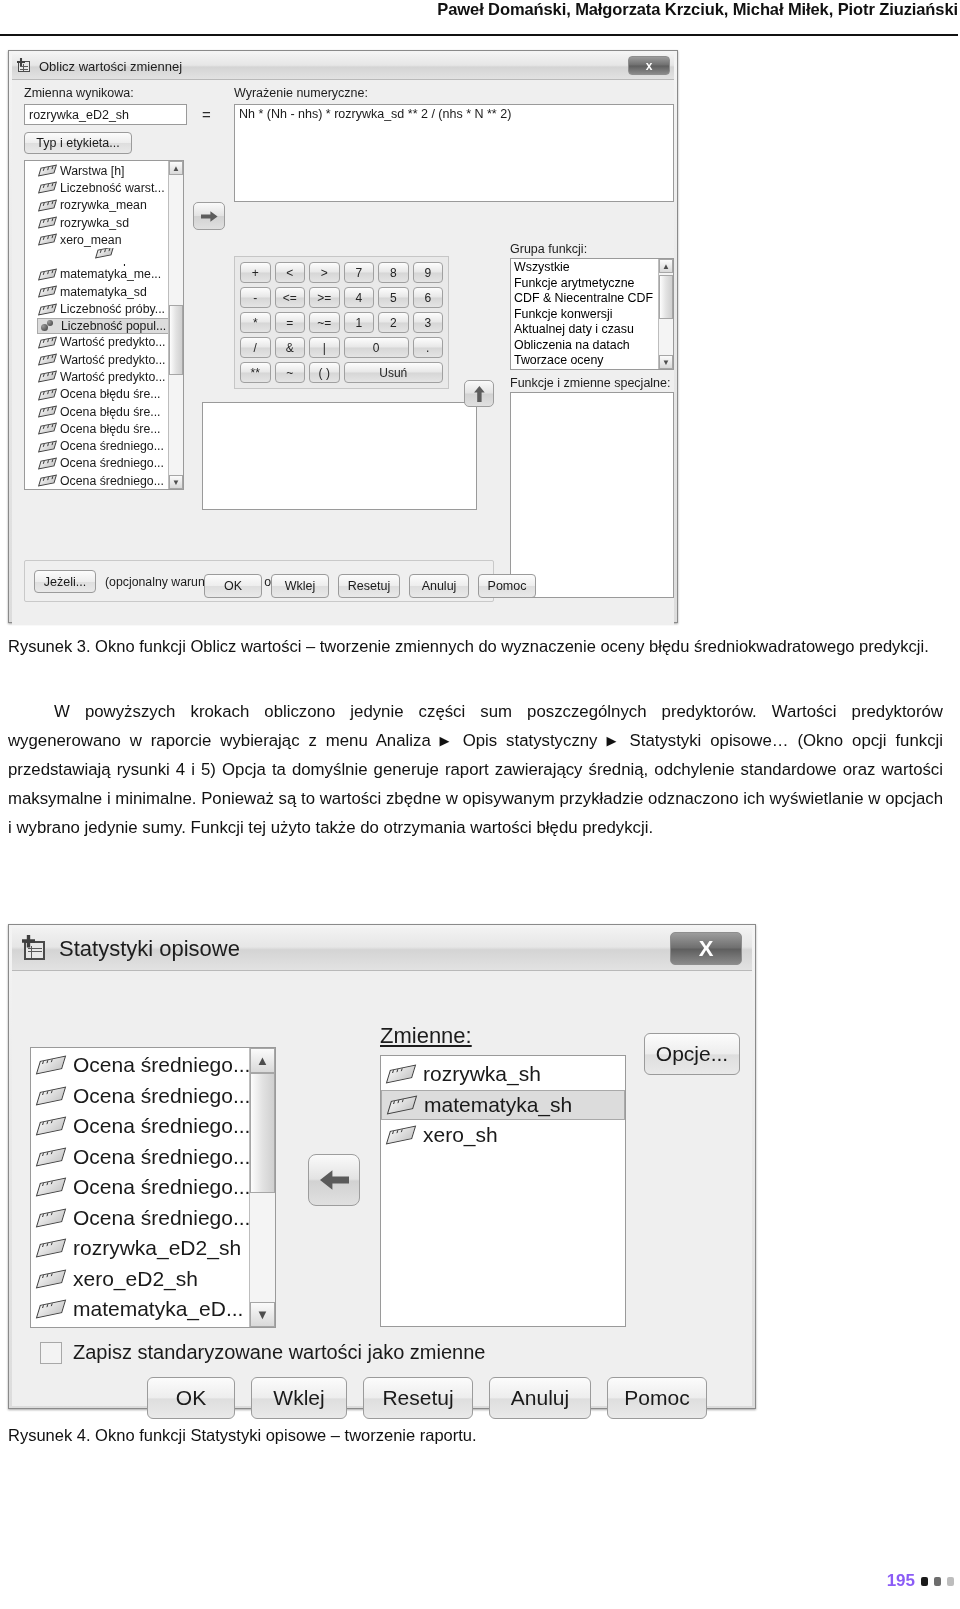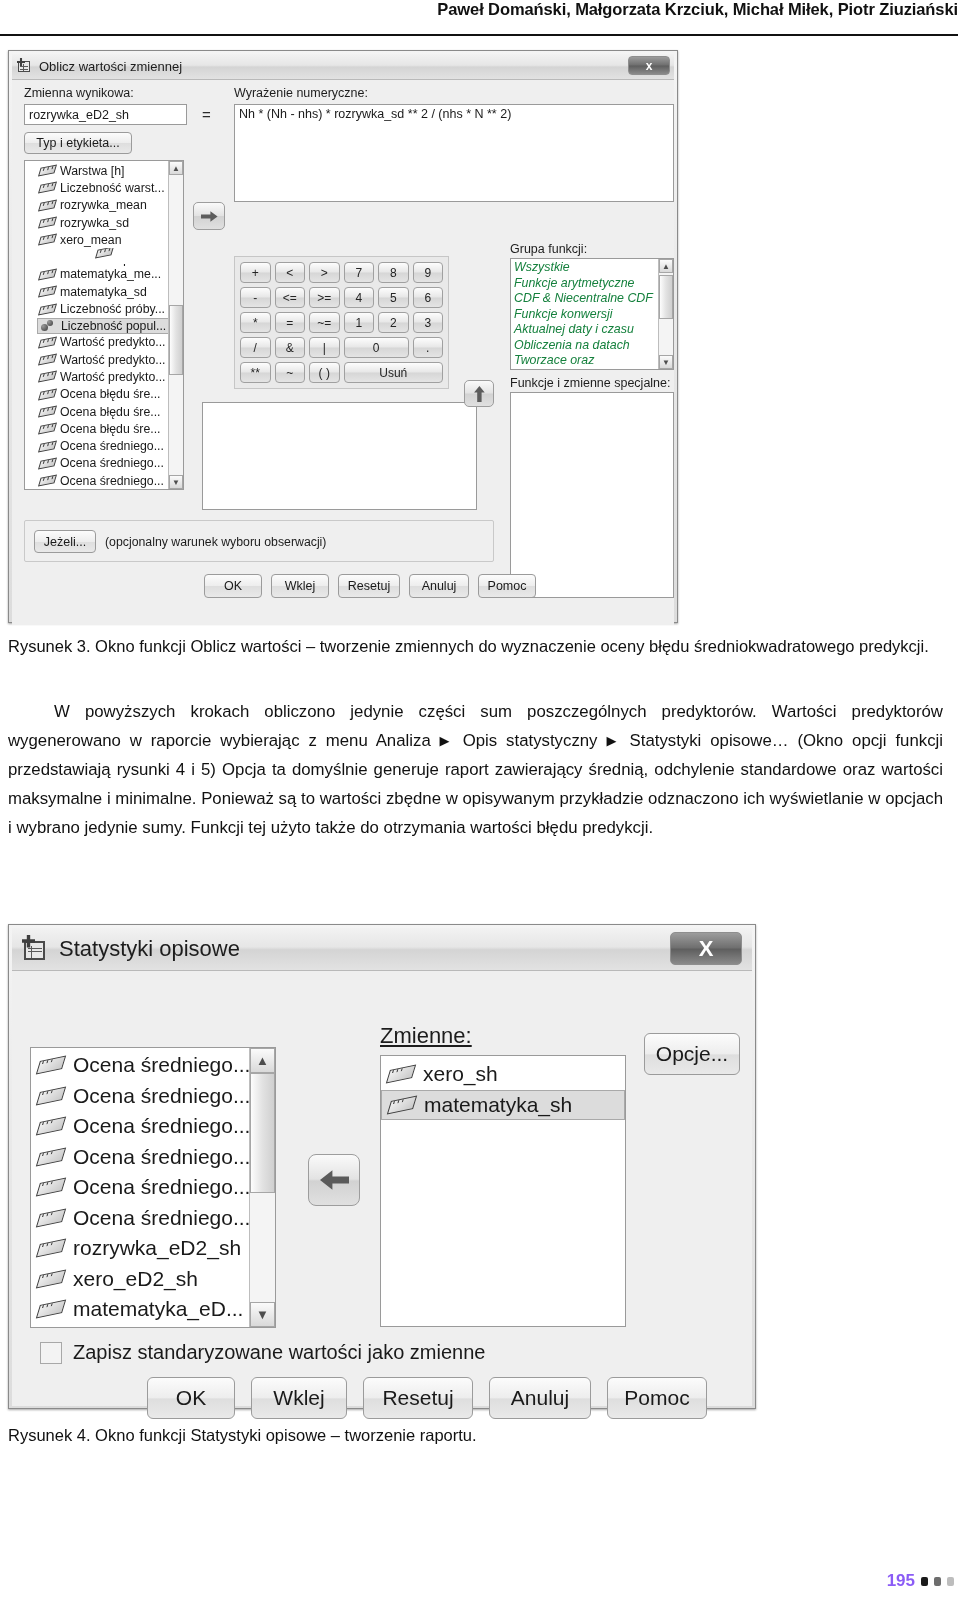--- a/index.html
+++ b/index.html
@@ -89,20 +89,21 @@
     background:linear-gradient(#9c9c9c,#6f6f6f 48%,#5e5e5e 52%,#8a8a8a);
     color:#fff; font-size:12px; font-weight:700;
     display:flex; align-items:center; justify-content:center;
   }
   .dlg-body { padding:8px; background:#efefef; }
 
   .panel {
     background:#efefef;
     border:1px solid #c9c9c9;
     border-radius:2px;
+    margin-top:40px;
   }
   .lbl { font-size:12.5px; color:#1d1d1d; white-space:nowrap; }
   .lbl u { text-decoration:underline; }
 
   .txtbox {
     background:#fff; border:1px solid #9a9a9a;
     font-size:12.5px; color:#1a1a1a;
     padding:2px 4px; overflow:hidden; white-space:nowrap;
   }
 
@@ -190,21 +191,21 @@
     border:1px solid #9d9d9d; border-radius:5px;
     display:flex; align-items:center; justify-content:center;
     color:#595959;
   }
 
   .cbox {
     width:13px; height:13px; flex:none;
     background:#f3f3f3; border:1px solid #a8a8a8;
   }
 
-  .grouplist-item { font-size:12.4px; color:#15803d; padding:0 3px; white-space:nowrap;font-style:italic; }
+  .grouplist-item { font-size:12.4px; color:#000000; padding:0 3px; white-space:nowrap; }
 </style>
 </head>
 <body>
 
 <div class="runhead">
   <div class="runhead-text">Paweł Domański, Małgorzata Krzciuk, Michał Miłek, Piotr Ziuziański</div>
 </div>
 <div class="runhead-rule"></div>
 
 <div class="dlg dlg-outer" style="left:8px; top:50px; width:670px; height:573px;">
@@ -365,21 +366,21 @@
 
     <div class="lbl" style="position:absolute; left:498px; top:162px;">Grupa funkcji:</div>
     <div class="listbox" style="position:absolute; left:498px; top:178px; width:164px; height:112px;">
       <div id="f3-groups" style="padding:1px 0;">
           <div class="grouplist-item" style="height: 15.5px;">Wszystkie</div>
           <div class="grouplist-item" style="height: 15.5px;">Funkcje arytmetyczne</div>
           <div class="grouplist-item" style="height: 15.5px;">CDF &amp; Niecentralne CDF</div>
           <div class="grouplist-item" style="height: 15.5px;">Funkcje konwersji</div>
           <div class="grouplist-item" style="height: 15.5px;">Aktualnej daty i czasu</div>
           <div class="grouplist-item" style="height: 15.5px;">Obliczenia na datach</div>
-          <div class="grouplist-item" style="height: 15.5px;">Tworzace oraz</div>
+          <div class="grouplist-item" style="height: 15.5px;">Tworzace oceny</div>
         </div>
       <div class="vsb">
         <div class="vsb-arrow">▲</div>
         <div class="vsb-track">
           <div class="vsb-thumb" style="top:2px; height:44px;"></div>
         </div>
         <div class="vsb-arrow">▼</div>
       </div>
     </div>
 
@@ -498,25 +499,29 @@
       <svg width="30" height="24" viewBox="0 0 30 24" aria-hidden="true">
           <path d="M30 8.6H13.4V2.2L1 12l12.4 9.8v-6.4H30z" fill="#5a5a5a"></path>
         </svg>
     </div>
 
     <div class="lbl" style="position:absolute; left:368px; top:52px; font-size:22px;"><u>Zmienne:</u></div>
     <div class="listbox" style="position:absolute; left:368px; top:84px; width:246px; height:272px;">
       <div id="f4-sel" style="padding:3px 0;">
           <div class="lrow" style="height: 30.5px; font-size: 21px; gap: 10px; padding: 0px 8px;">
             <span class="ruler-ico" style="width: 24px; height: 14px;"></span>
+            <span>rozrywka_sh</span>
+          </div>
+          <div class="lrow sel" style="height: 30.5px; font-size: 21px; gap: 10px; padding: 0px 8px;">
+            <span class="ruler-ico" style="width: 24px; height: 14px;"></span>
+            <span>matematyka_sh</span>
+          </div>
+          <div class="lrow" style="height: 30.5px; font-size: 21px; gap: 10px; padding: 0px 8px;">
+            <span class="ruler-ico" style="width: 24px; height: 14px;"></span>
             <span>xero_sh</span>
-          </div>
-          <div class="lrow sel" style="height: 30.5px; font-size: 21px; gap: 10px; padding: 0px 8px;">
-            <span class="ruler-ico" style="width: 24px; height: 14px;"></span>
-            <span>matematyka_sh</span>
           </div>
         </div>
     </div>
 
     <div class="pbtn" style="position:absolute; left:632px; top:62px; width:96px; height:42px; font-size:21px; border-radius:6px;">
       <span>Opcje...</span>
     </div>
 
     <div style="position:absolute; left:28px; top:370px; display:flex; align-items:center; gap:11px;">
       <span class="cbox" style="width:22px; height:22px;"></span>

